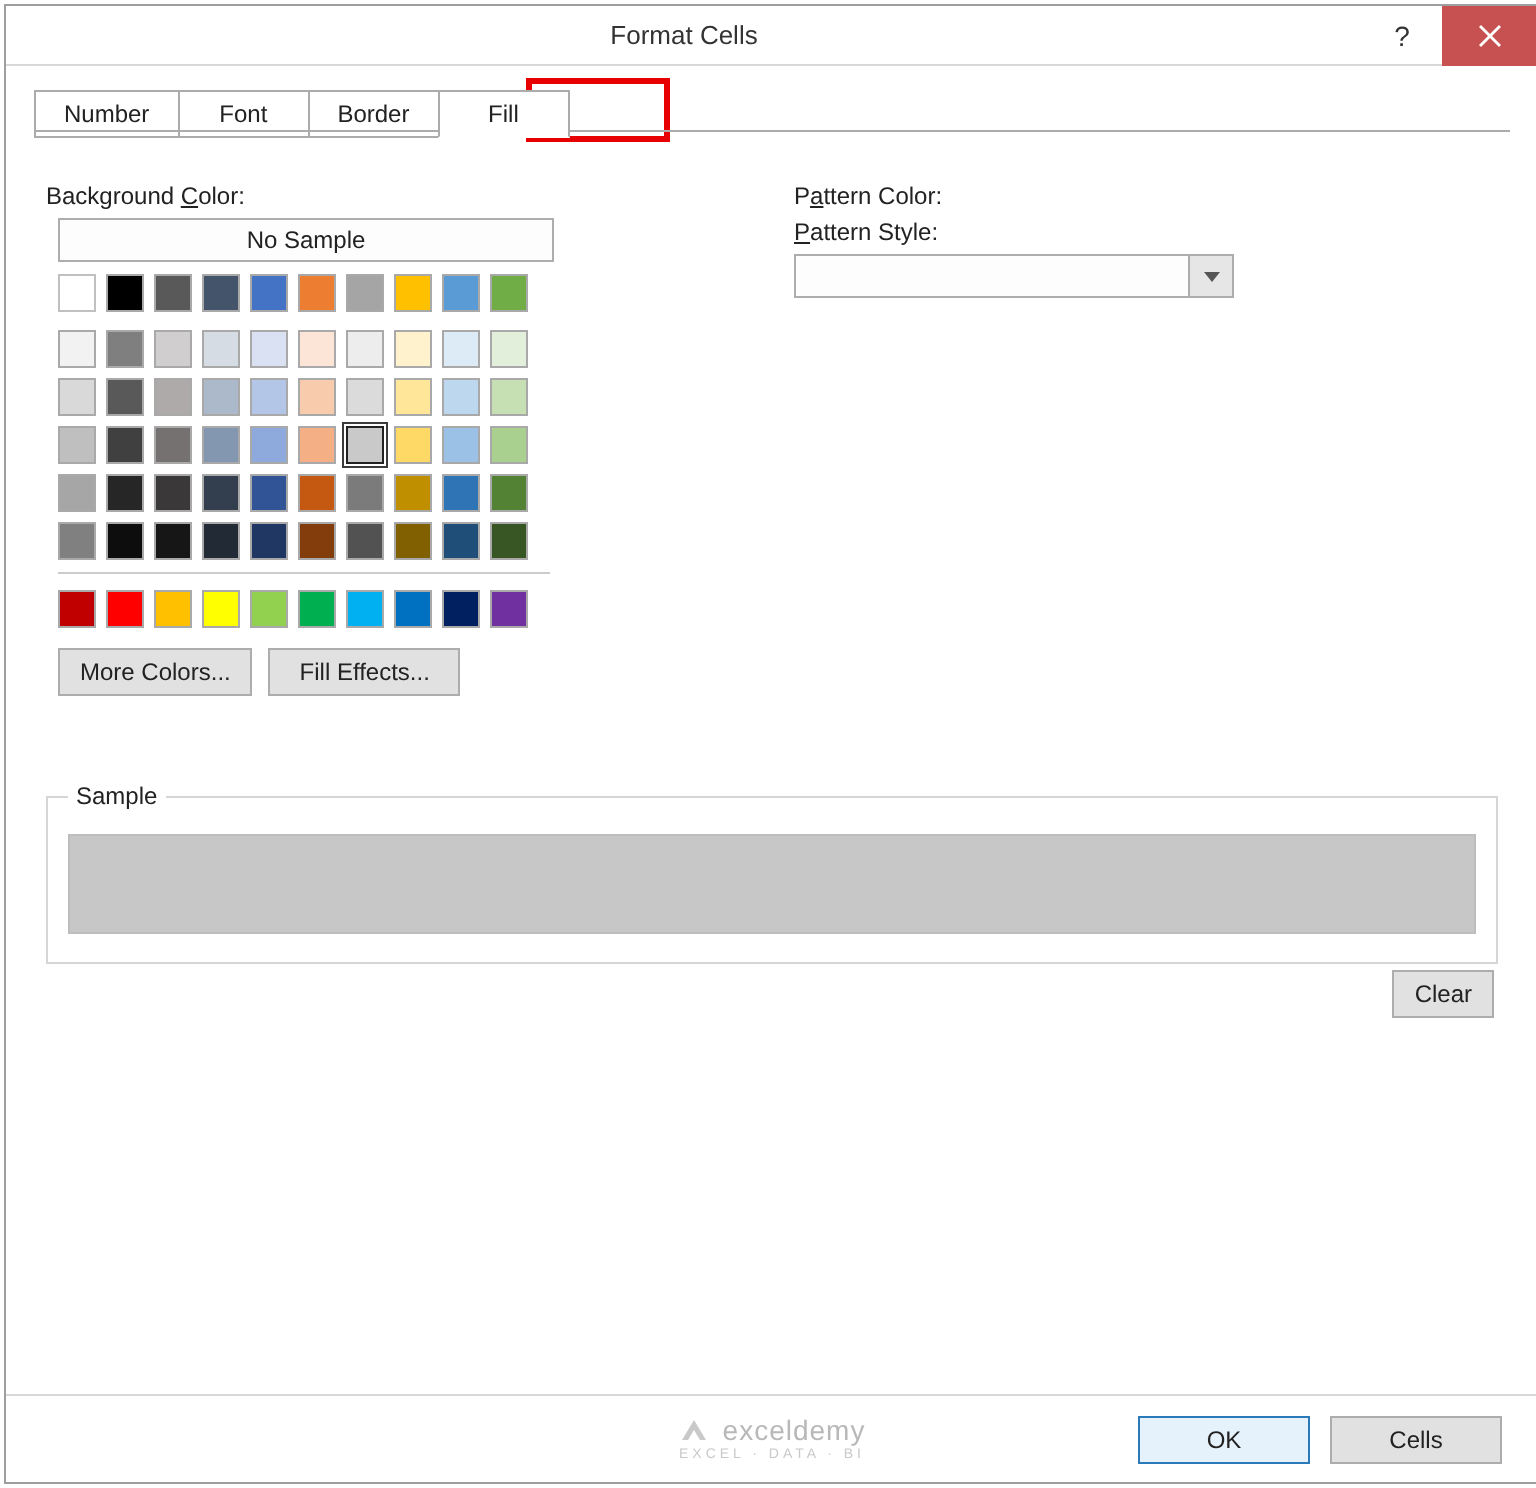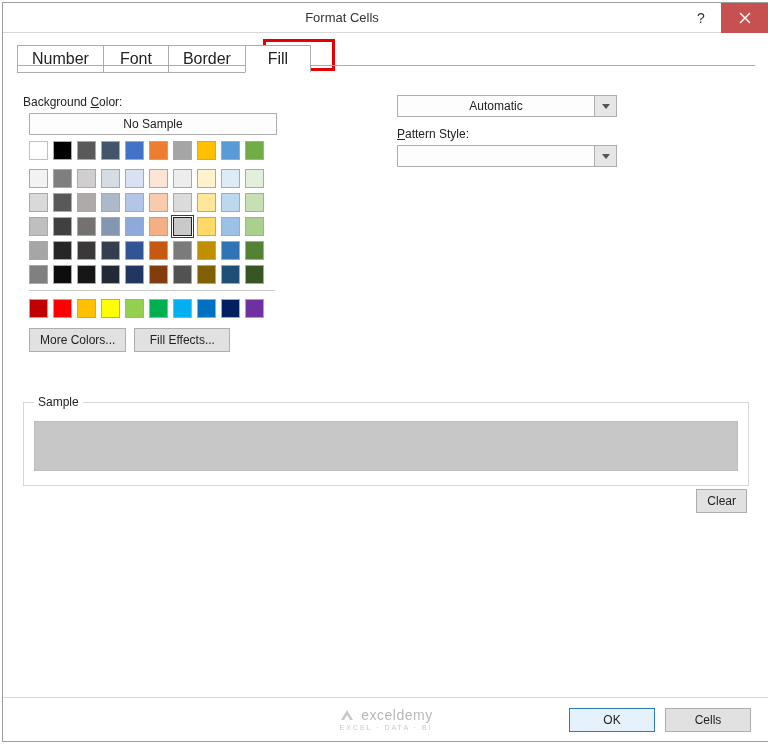--- a/index.html
+++ b/index.html
@@ -55,21 +55,21 @@
     padding: 12px 14px 0 14px;
     gap:0;
     position:relative;
   }
   .tab {
     border: 1px solid #ababab;
     border-bottom: 1px solid #ababab;
     background:#fff;
     padding: 4px 14px 4px 14px;
     margin-right:-1px;
-    font-size:16px;
+    font-size:12px;
     position:relative;
     min-width: 66px;
     text-align:center;
   }
   .tab.active {
     border-bottom: 1px solid #fff;
     z-index:2;
   }
   .tab-highlight {
     position:absolute;
@@ -317,24 +317,21 @@
             </div>
         </div>
 
         <div class="btn-row">
           <div class="btn"><span class="u">M</span>ore Colors...</div>
           <div class="btn">Fi<span class="u">l</span>l Effects...</div>
         </div>
       </div>
 
       <div class="col-right">
-        <div class="combo">
-          <div class="combo-text">Automatic</div>
-          <div class="combo-arrow chev"></div>
-        </div>
+        <div class="label-underline">P<span class="u">a</span>ttern Color:</div>
         <div class="label-underline"><span class="u">P</span>attern Style:</div>
         <div class="combo">
           <div class="combo-text"></div>
           <div class="combo-arrow chev"></div>
         </div>
       </div>
     </div>
 
     <div class="sample-group">
       <div class="legend">Sample</div>

